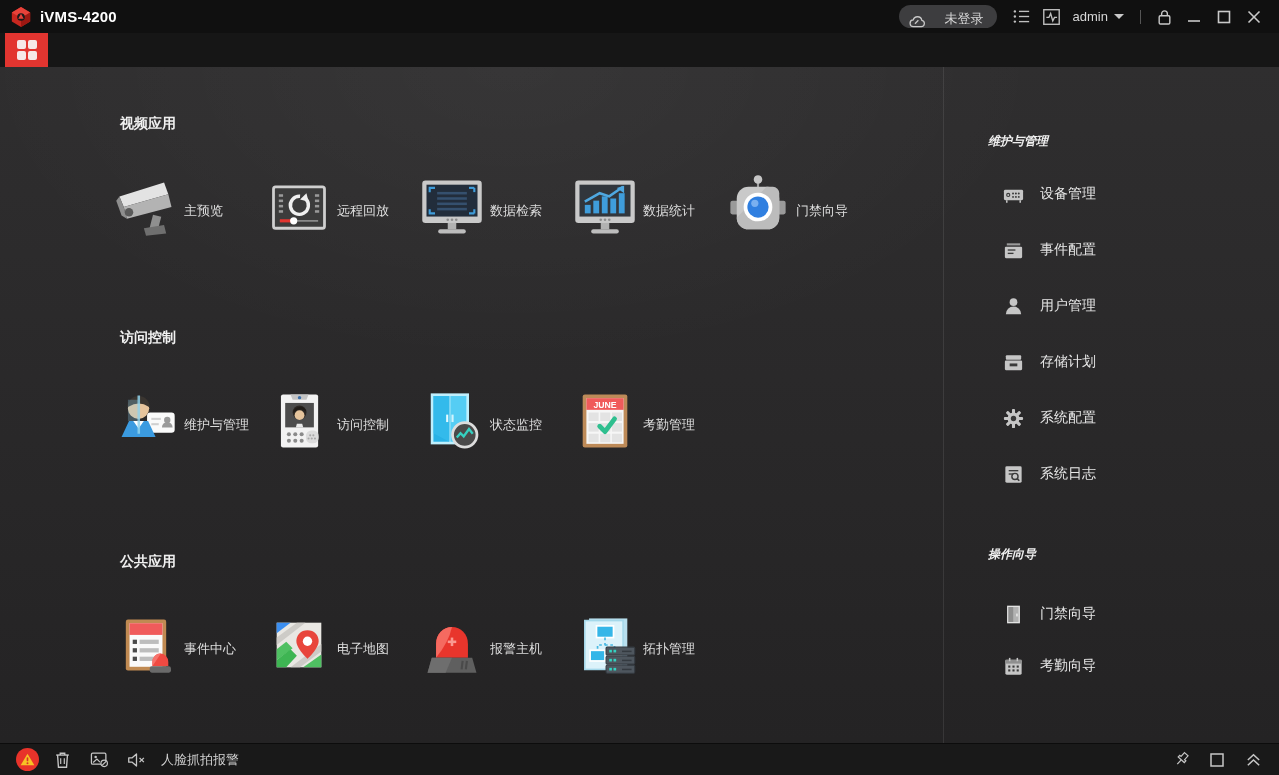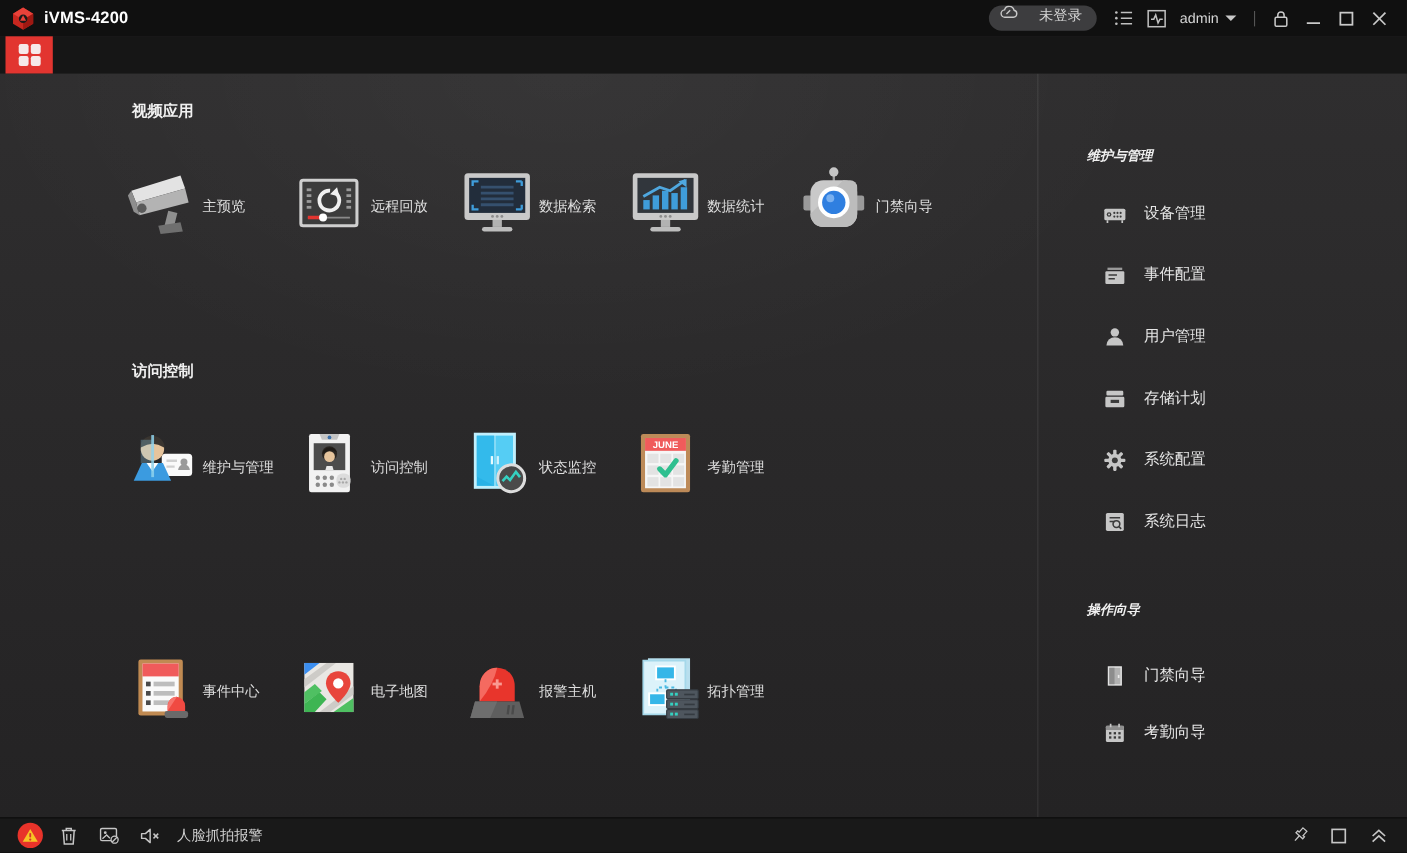--- a/index.html
+++ b/index.html
@@ -6,21 +6,21 @@
   html,body { width:1279px; height:775px; overflow:hidden; background:#000;
     font-family:"Liberation Sans","DejaVu Sans",sans-serif; }
   .window { position:relative; width:1279px; height:775px; background:#262526; }
 
   
   .titlebar { position:absolute; top:0; left:0; width:1279px; height:33px;
     background:#101010; display:flex; align-items:center; }
   .logo { width:22px; height:22px; margin-left:10px; }
   .app-title { color:#fff; font-size:15px; font-weight:bold; margin-left:8px; letter-spacing:.2px; }
   .tb-right { margin-left:auto; display:flex; align-items:center; gap:0; padding-right:10px; }
-  .login-pill { display:flex; align-items:flex-start; gap:19px; background:#3d3d3f; border-radius:12px;
+  .login-pill { display:flex; align-items:flex-end; gap:19px; background:#3d3d3f; border-radius:12px;
     height:23px; padding:0 13px 0 10px; color:#d6d6d6; font-size:13px; cursor:pointer; }
   .tb-icon { width:30px; height:26px; display:flex; align-items:center; justify-content:center; cursor:pointer; }
   .tb-icon svg { display:block; }
   .user-box { display:flex; align-items:center; gap:6px; color:#d6d6d6; font-size:13px;
     margin:0 8px 0 6px; cursor:pointer; }
   .caret { width:0; height:0; border-left:5px solid transparent; border-right:5px solid transparent;
     border-top:5px solid #c9c9c9; }
   .tb-divider { width:1px; height:14px; background:#555; margin:0 8px; }
 
   
@@ -144,21 +144,21 @@
           <div></div>
           <div></div>
           <div></div>
         </div>
     </div>
   </div>
 
   <div class="content">
     <div class="content-left">
 
-      <div class="section" style="top:25px">
+      <div class="section" style="top:48px">
         <div class="section-title">视频应用</div>
         <div class="apps-row">
           <div class="app-item">
             <div class="app-icon">
                 <svg viewBox="0 0 64 64">
               <polygon points="7,22 49,9 53,20 11,32" fill="#e3e3e3"></polygon>
               <polygon points="11,32 53,20 56,32 14,43" fill="#b3b3b3"></polygon>
               <polygon points="7,22 11,32 14,43 9,40 4,26" fill="#8e8e8e"></polygon>
               <circle cx="16" cy="37" r="4" fill="#5a5a5a"></circle>
               <rect x="37" y="40" width="8" height="13" fill="#8f8f8f" transform="rotate(14 41 46)"></rect>
@@ -353,20 +353,21 @@
               </g>
               <polyline points="27,37 32,42 41,30" fill="none" stroke="#2fbf8f" stroke-width="4.5" stroke-linecap="round" stroke-linejoin="round"></polyline>
             </svg>
               </div>
             <div class="app-label">考勤管理</div>
           </div>
         </div>
       </div>
 
       <div class="section" style="top:486px">
+        <div class="section-title">公共应用</div>
         <div class="apps-row">
           <div class="app-item">
             <div class="app-icon">
                 <svg viewBox="0 0 64 64">
               <rect x="13" y="8" width="38" height="48" rx="2" fill="#c08a52"></rect>
               <rect x="16.5" y="11.5" width="31" height="41" fill="#fafafa"></rect>
               <rect x="16.5" y="11.5" width="31" height="11" fill="#f05b5b"></rect>
               <g fill="#4a4a4a">
                     <rect x="19.5" y="27" width="4" height="4"></rect>
                     <rect x="19.5" y="35" width="4" height="4"></rect>

